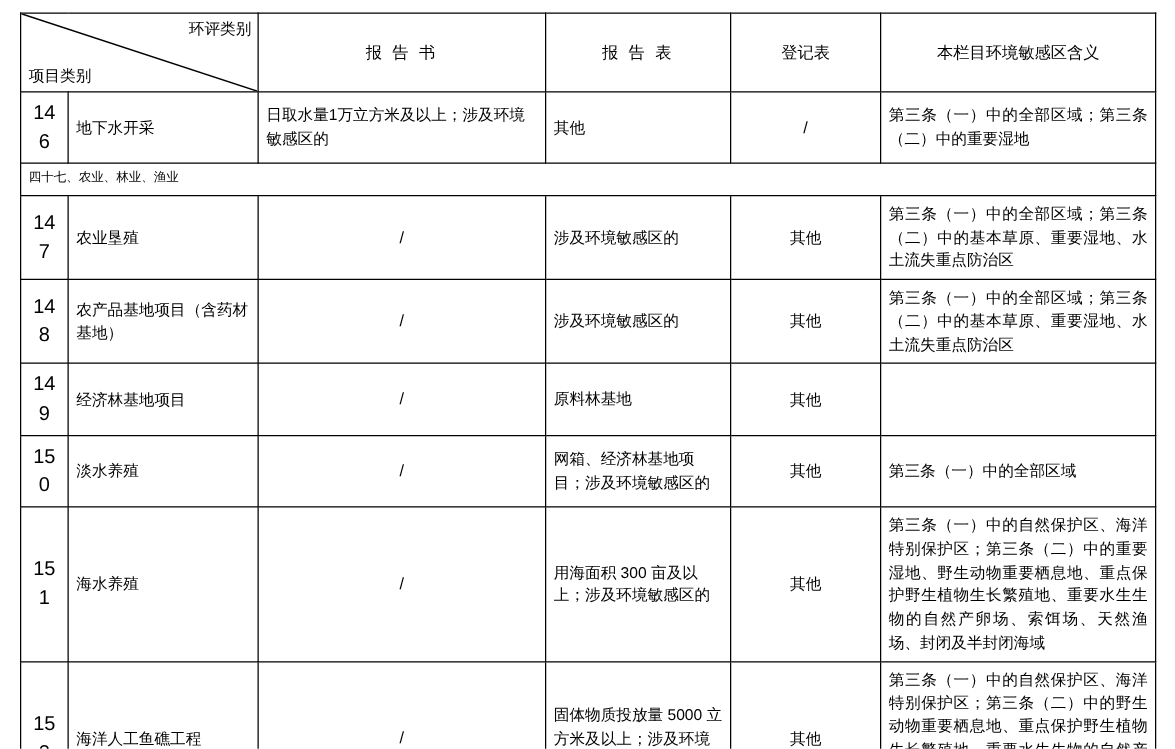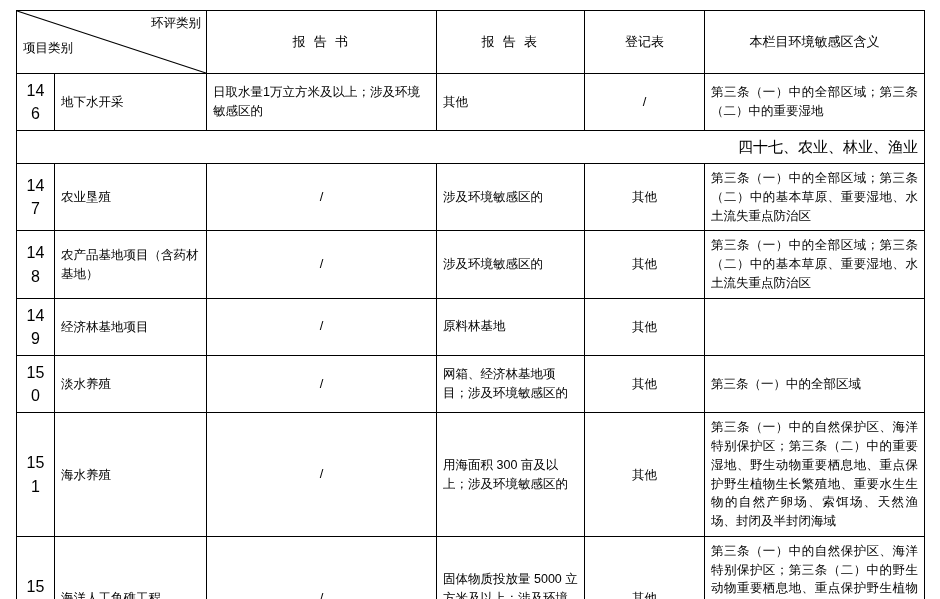--- a/index.html
+++ b/index.html
@@ -58,21 +58,21 @@
   .hdr-diag .lbl-top {
     position: absolute;
     right: 5px;
     top: 3px;
     font-size: 12.5px;
     white-space: nowrap;
   }
   .hdr-diag .lbl-bot {
     position: absolute;
     left: 6px;
-    bottom: 16px;
+    bottom: 3px;
     font-size: 12.5px;
     white-space: nowrap;
   }
   .hdr-center {
     text-align: center;
     letter-spacing: 0.18em;
     font-size: 13px;
   }
   .hdr-center.nolsp {
     letter-spacing: 0;
@@ -80,22 +80,22 @@
   }
   .cell-center {
     text-align: center;
   }
   .cell-left {
     text-align: left;
   }
   .section-row td {
     padding: 6px 8px;
     font-weight: bold;
-    font-size: 15px;
-    text-align: right;
+    font-size: 10px;
+    text-align: left;
   }
   .num {
     text-align: center;
     font-size: 16px;
   }
   .meaning {
     font-size: 12.5px;
     line-height: 1.5;
     text-align: justify;
   }

